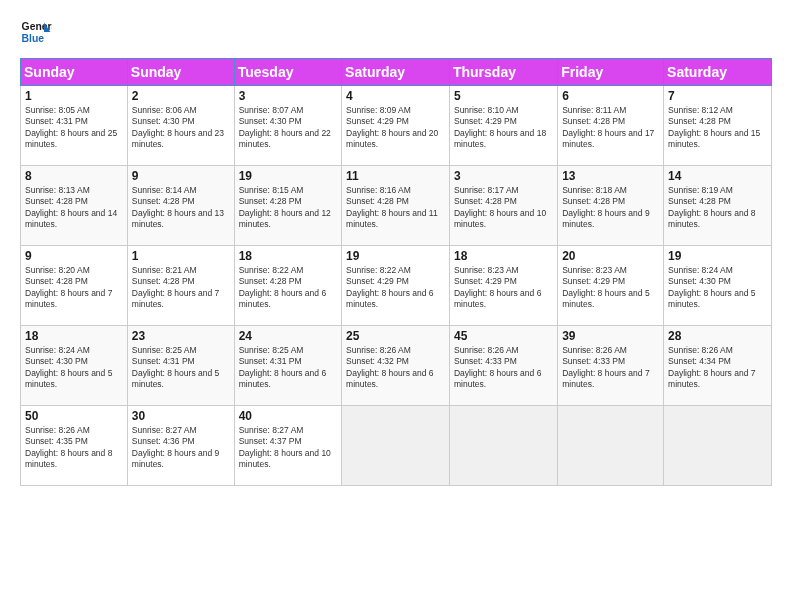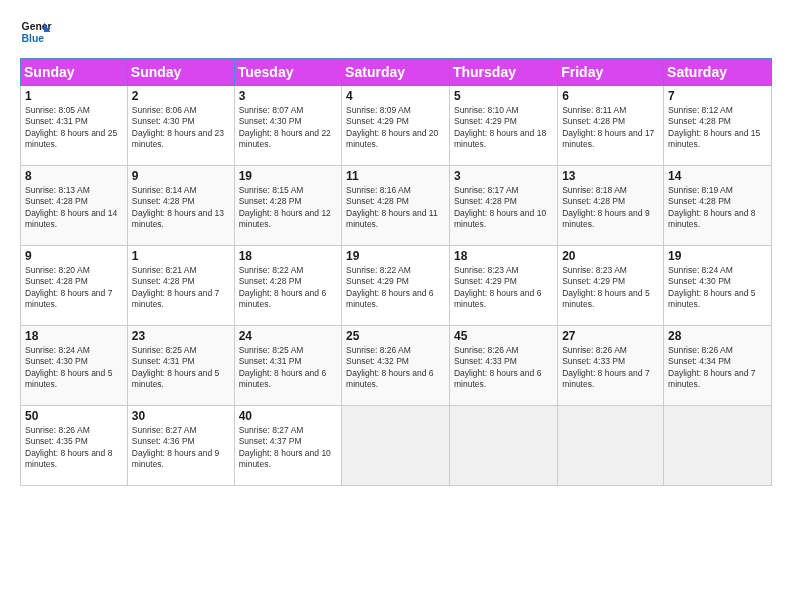--- a/index.html
+++ b/index.html
@@ -141,21 +141,21 @@
           <td><span class="day-num">18</span><span class="day-info">Sunrise: 8:23 AM<br>Sunset: 4:29 PM<br>Daylight: 8 hours and 6 minutes.</span></td>
           <td><span class="day-num">20</span><span class="day-info">Sunrise: 8:23 AM<br>Sunset: 4:29 PM<br>Daylight: 8 hours and 5 minutes.</span></td>
           <td><span class="day-num">19</span><span class="day-info">Sunrise: 8:24 AM<br>Sunset: 4:30 PM<br>Daylight: 8 hours and 5 minutes.</span></td>
         </tr>
         <tr>
           <td><span class="day-num">18</span><span class="day-info">Sunrise: 8:24 AM<br>Sunset: 4:30 PM<br>Daylight: 8 hours and 5 minutes.</span></td>
           <td><span class="day-num">23</span><span class="day-info">Sunrise: 8:25 AM<br>Sunset: 4:31 PM<br>Daylight: 8 hours and 5 minutes.</span></td>
           <td><span class="day-num">24</span><span class="day-info">Sunrise: 8:25 AM<br>Sunset: 4:31 PM<br>Daylight: 8 hours and 6 minutes.</span></td>
           <td><span class="day-num">25</span><span class="day-info">Sunrise: 8:26 AM<br>Sunset: 4:32 PM<br>Daylight: 8 hours and 6 minutes.</span></td>
           <td><span class="day-num">45</span><span class="day-info">Sunrise: 8:26 AM<br>Sunset: 4:33 PM<br>Daylight: 8 hours and 6 minutes.</span></td>
-          <td><span class="day-num">27</span><span class="day-info">Sunrise: 8:26 AM<br>Sunset: 4:33 PM<br>Daylight: 8 hours and 7 minutes.</span></td>
+          <td><span class="day-num">39</span><span class="day-info">Sunrise: 8:26 AM<br>Sunset: 4:33 PM<br>Daylight: 8 hours and 7 minutes.</span></td>
           <td><span class="day-num">28</span><span class="day-info">Sunrise: 8:26 AM<br>Sunset: 4:34 PM<br>Daylight: 8 hours and 7 minutes.</span></td>
         </tr>
         <tr>
           <td><span class="day-num">50</span><span class="day-info">Sunrise: 8:26 AM<br>Sunset: 4:35 PM<br>Daylight: 8 hours and 8 minutes.</span></td>
           <td><span class="day-num">30</span><span class="day-info">Sunrise: 8:27 AM<br>Sunset: 4:36 PM<br>Daylight: 8 hours and 9 minutes.</span></td>
           <td><span class="day-num">40</span><span class="day-info">Sunrise: 8:27 AM<br>Sunset: 4:37 PM<br>Daylight: 8 hours and 10 minutes.</span></td>
           <td class="empty"></td>
           <td class="empty"></td>
           <td class="empty"></td>
           <td class="empty"></td>

